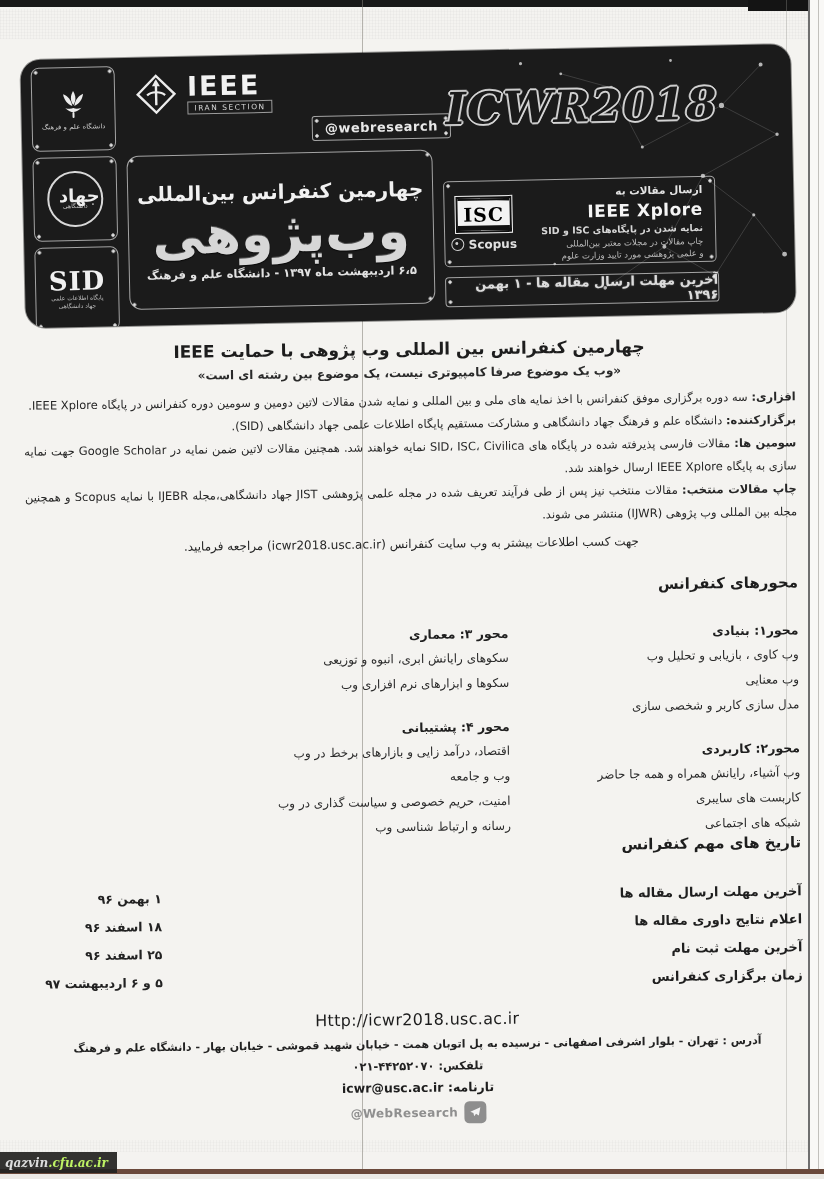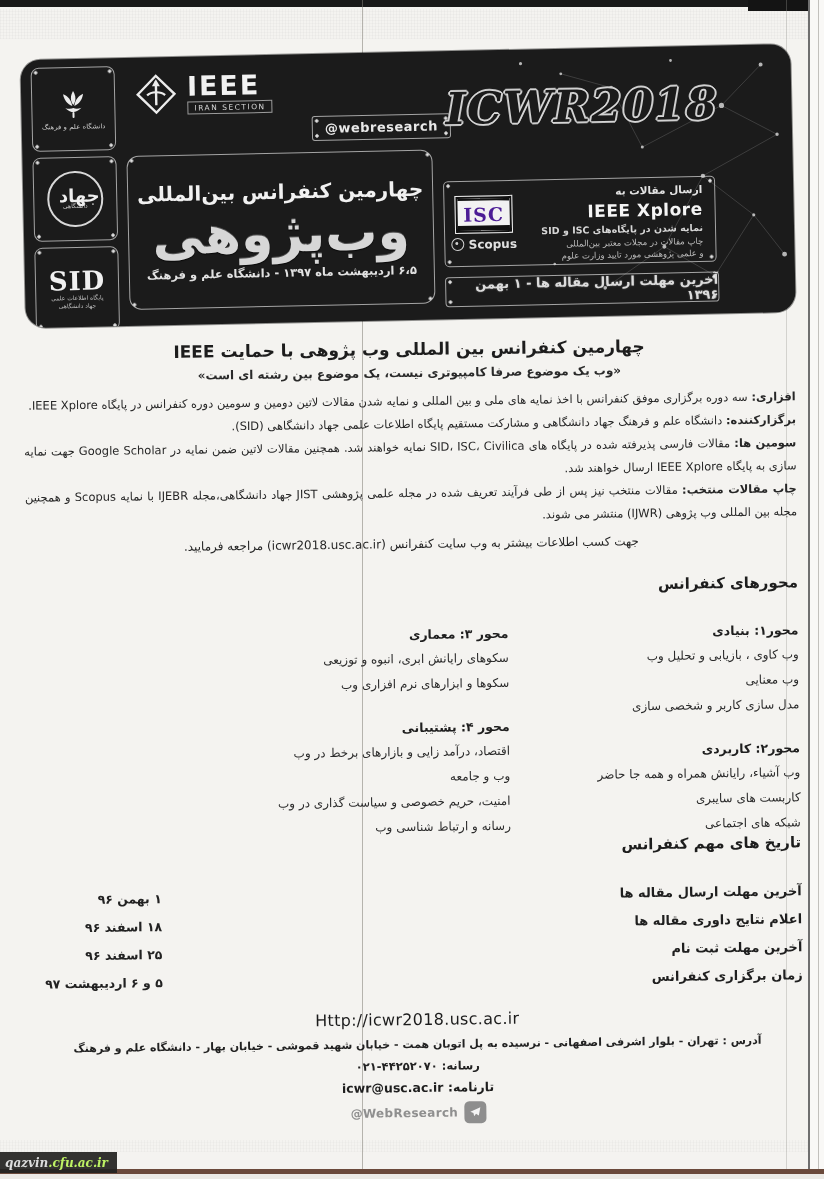--- a/index.html
+++ b/index.html
@@ -74,21 +74,21 @@
   .icwr-logo{position:absolute;left:424px;top:32px;width:268px;text-align:center;
     font-family:"DejaVu Serif",serif;font-style:italic;font-weight:bold;font-size:44px;
     color:#1b1b1b;letter-spacing:1px;
     text-shadow:-1px -1px 0 #d6d6d6,1px -1px 0 #d6d6d6,-1px 1px 0 #d6d6d6,1px 1px 0 #d6d6d6,
       -2px 0 0 #bdbdbd,2px 0 0 #bdbdbd,0 -2px 0 #bdbdbd,0 2px 0 #bdbdbd;}
   .features-box{position:absolute;left:420px;top:130px;width:272px;height:86px;border-radius:5px;
     display:flex;flex-direction:row;align-items:center;padding:4px 6px;box-sizing:border-box;}
   .feat-logos{width:66px;display:flex;flex-direction:column;align-items:center;gap:5px;}
   .isc-box{width:52px;height:32px;background:#f2f2f2;display:flex;align-items:center;justify-content:center;
     box-shadow:inset 0 -5px 0 #111,inset 0 2px 0 #111;border:2px solid #111;outline:1px solid #eee;}
-  .isc-text{font-family:"DejaVu Serif",serif;font-weight:bold;font-size:19px;color:#4c1d95;letter-spacing:1px;}
+  .isc-text{font-family:"DejaVu Serif",serif;font-weight:bold;font-size:19px;color:#000000;letter-spacing:1px;}
   .scopus-row{display:flex;align-items:center;gap:4px;}
   .scopus-circle{width:11px;height:11px;border:1.5px solid #d0d0d0;border-radius:50%;position:relative;}
   .scopus-circle::after{content:"";position:absolute;left:3px;top:3px;width:3px;height:3px;background:#d0d0d0;border-radius:50%;}
   .scopus-text{font-size:12px;font-weight:bold;color:#e0e0e0;}
   .feat-texts{flex:1;direction:rtl;text-align:right;padding-right:6px;}
   .feat-l1{font-size:10.5px;color:#e3e3e3;font-weight:bold;line-height:20px;}
   .feat-l1 .brand{font-size:17px;font-weight:bold;color:#f5f5f5;letter-spacing:.5px;}
   .feat-l2{font-size:9.5px;color:#d6d6d6;line-height:14px;font-weight:bold;}
   .feat-l3,.feat-l4{font-size:8.5px;color:#bdbdbd;line-height:12px;}
   .deadline-bar{position:absolute;left:420px;top:226px;width:272px;height:28px;border-radius:4px;
@@ -326,21 +326,21 @@
         <span class="dlabel">زمان برگزاری کنفرانس</span>
         <span class="dvalue">۵ و ۶ اردیبهشت ۹۷</span>
       </div>
     </div>
   </div>
 
   <div class="doc footer">
     <div class="f-url ltr">Http://icwr2018.usc.ac.ir</div>
     <div class="f-address">آدرس : تهران - بلوار اشرفی اصفهانی - نرسیده به پل اتوبان همت - خیابان شهید قموشی - خیابان بهار - دانشگاه علم و فرهنگ</div>
     <div class="f-telefax">
-      <span>رسانه:</span>
+      <span>تلفکس:</span>
       <span class="ltr">۰۲۱-۴۴۲۵۲۰۷۰</span>
     </div>
     <div class="f-email">
       <span>تارنامه:</span>
       <span class="ltr">icwr@usc.ac.ir</span>
     </div>
     <div class="f-telegram">
       <span class="tg-handle ltr">@WebResearch</span>
       <span class="tg-icon">
         <svg width="12" height="12" viewBox="0 0 12 12" xmlns="http://www.w3.org/2000/svg">

